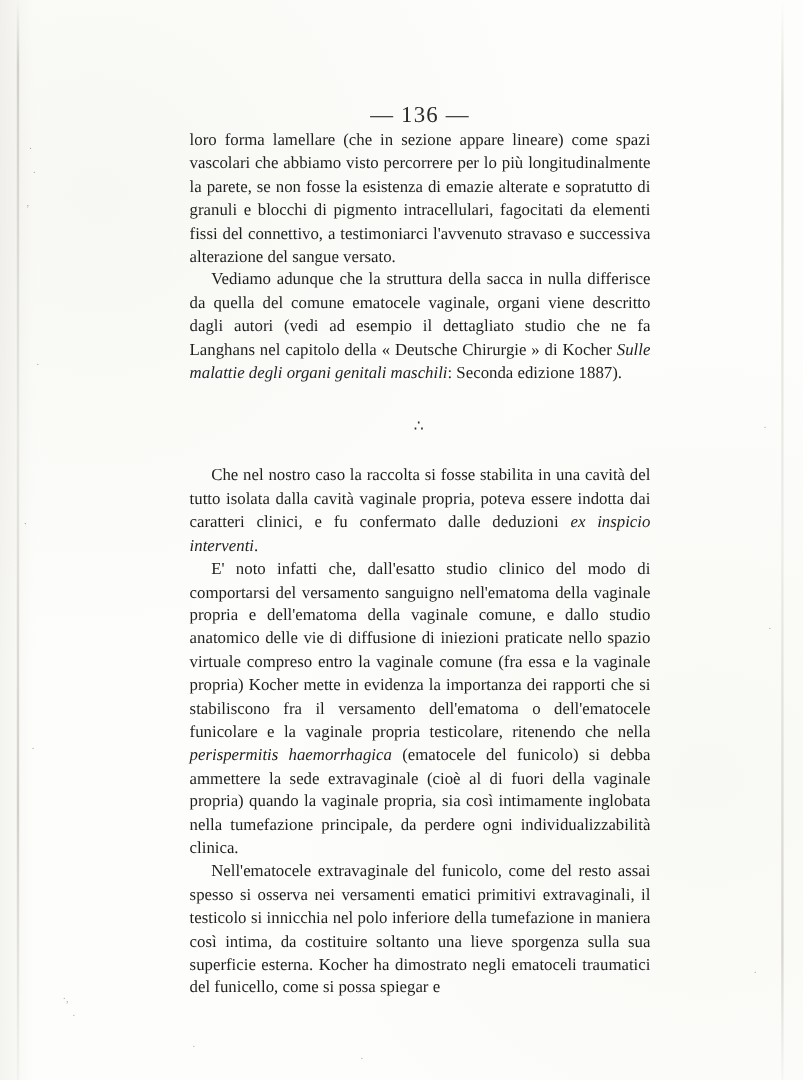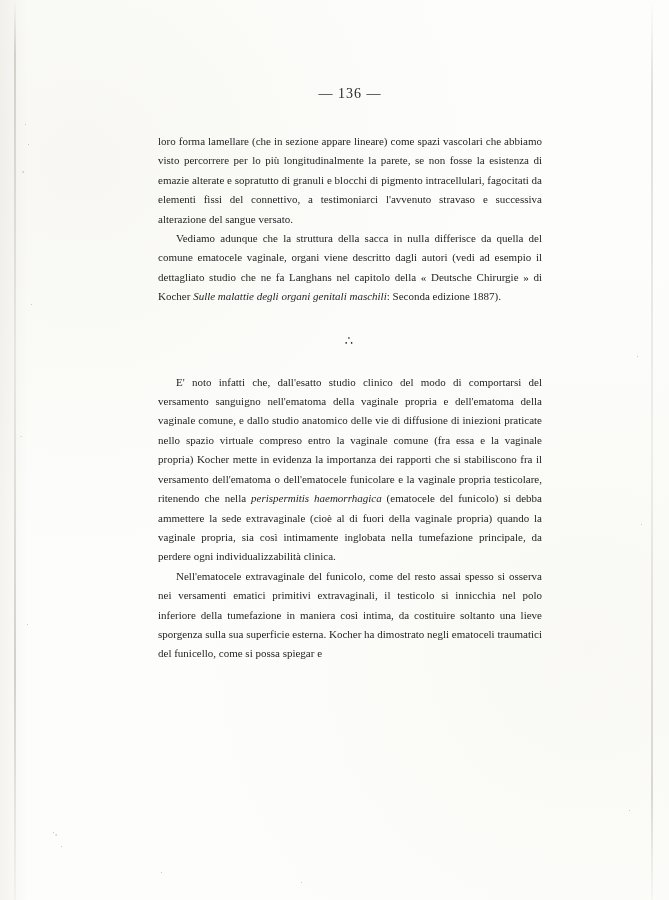--- a/index.html
+++ b/index.html
@@ -42,30 +42,29 @@
     font-family: "Liberation Serif", serif;
   }
   .content {
     position: absolute;
     left: 158px;
     top: 86px;
     width: 384px;
   }
   .folio {
     text-align: center;
-    font-size: 14px;
+    font-size: 19px;
     letter-spacing: 1px;
     color: #2b2b2b;
-    margin-bottom: 30px;
   }
   p.para {
     margin: 0;
     text-align: justify;
     text-justify: inter-word;
-    font-size: 11px;
+    font-size: 14px;
     line-height: 19.4px;
     color: #1f1f1f;
     text-indent: 0;
     hyphens: manual;
   }
   p.indent {
     text-indent: 18px;
   }
   .ornament {
     text-align: center;
@@ -103,20 +102,23 @@
     <div class="folio">— 136 —</div>
 
     <p class="para">loro forma lamellare (che in sezione appare lineare) come spazi vascolari che abbiamo visto percorrere per lo più longitudinalmente la parete, se non fosse la esistenza di emazie alterate e sopratutto di granuli e blocchi di pigmento intracellulari, fagocitati da elementi fissi del connettivo, a testimoniarci l'avvenuto stravaso e successiva alterazione del sangue versato.</p>
 
     <p class="para indent">
       <span>Vediamo adunque che la struttura della sacca in nulla differisce da quella del comune ematocele vaginale, organi viene descritto dagli autori (vedi ad esempio il dettagliato studio che ne fa Langhans nel capitolo della « Deutsche Chirurgie » di Kocher </span><em>Sulle malattie degli organi genitali maschili</em><span>: Seconda edizione 1887).</span>
     </p>
 
     <div class="ornament">∴</div>
 
+    <p class="para indent">
+      <span>Che nel nostro caso la raccolta si fosse stabilita in una cavità del tutto isolata dalla cavità vaginale propria, poteva essere indotta dai caratteri clinici, e fu confermato dalle deduzioni </span><em>ex inspicio interventi</em><span>.</span>
+    </p>
 
     <p class="para indent">
       <span>E' noto infatti che, dall'esatto studio clinico del modo di comportarsi del versamento sanguigno nell'ematoma della vaginale propria e dell'ematoma della vaginale comune, e dallo studio anatomico delle vie di diffusione di iniezioni praticate nello spazio virtuale compreso entro la vaginale comune (fra essa e la vaginale propria) Kocher mette in evidenza la importanza dei rapporti che si stabiliscono fra il versamento dell'ematoma o dell'ematocele funicolare e la vaginale propria testicolare, ritenendo che nella </span><em>perispermitis haemorrhagica</em><span> (ematocele del funicolo) si debba ammettere la sede extravaginale (cioè al di fuori della vaginale propria) quando la vaginale propria, sia così intimamente inglobata nella tumefazione principale, da perdere ogni individualizzabilità clinica.</span>
     </p>
 
     <p class="para indent">Nell'ematocele extravaginale del funicolo, come del resto assai spesso si osserva nei versamenti ematici primitivi extravaginali, il testicolo si innicchia nel polo inferiore della tumefazione in maniera così intima, da costituire soltanto una lieve sporgenza sulla sua superficie esterna. Kocher ha dimostrato negli ematoceli traumatici del funicello, come si possa spiegar e</p>
 
   </div>
 </div>
 

